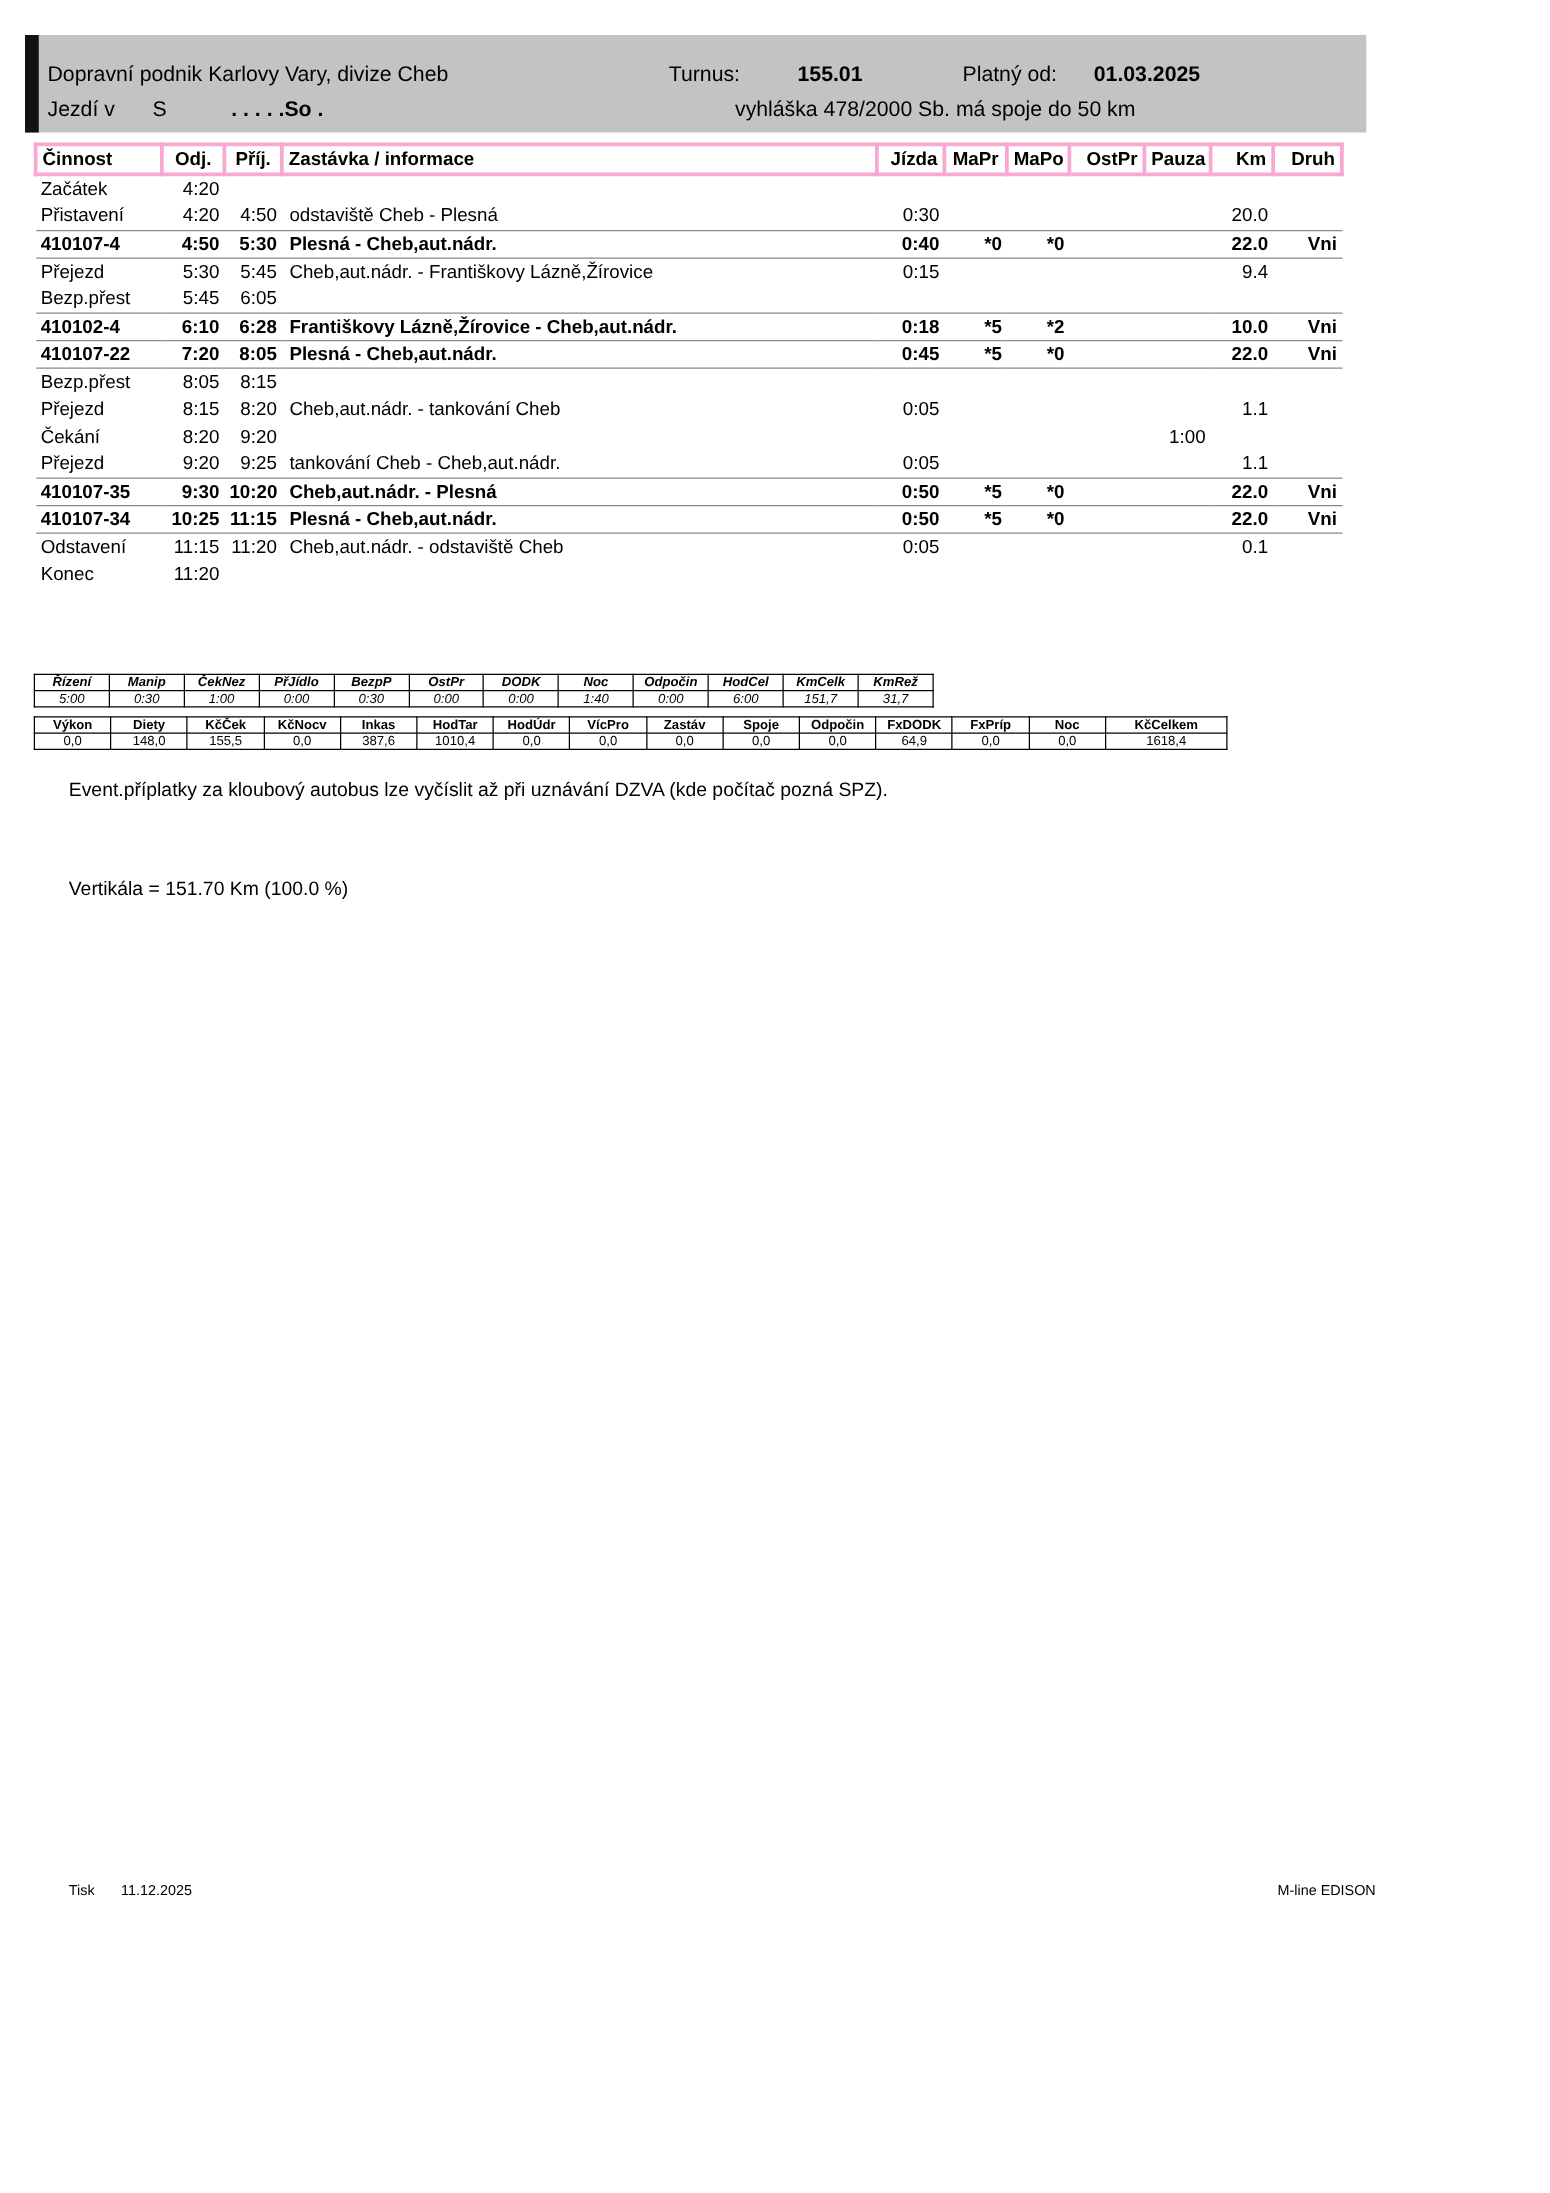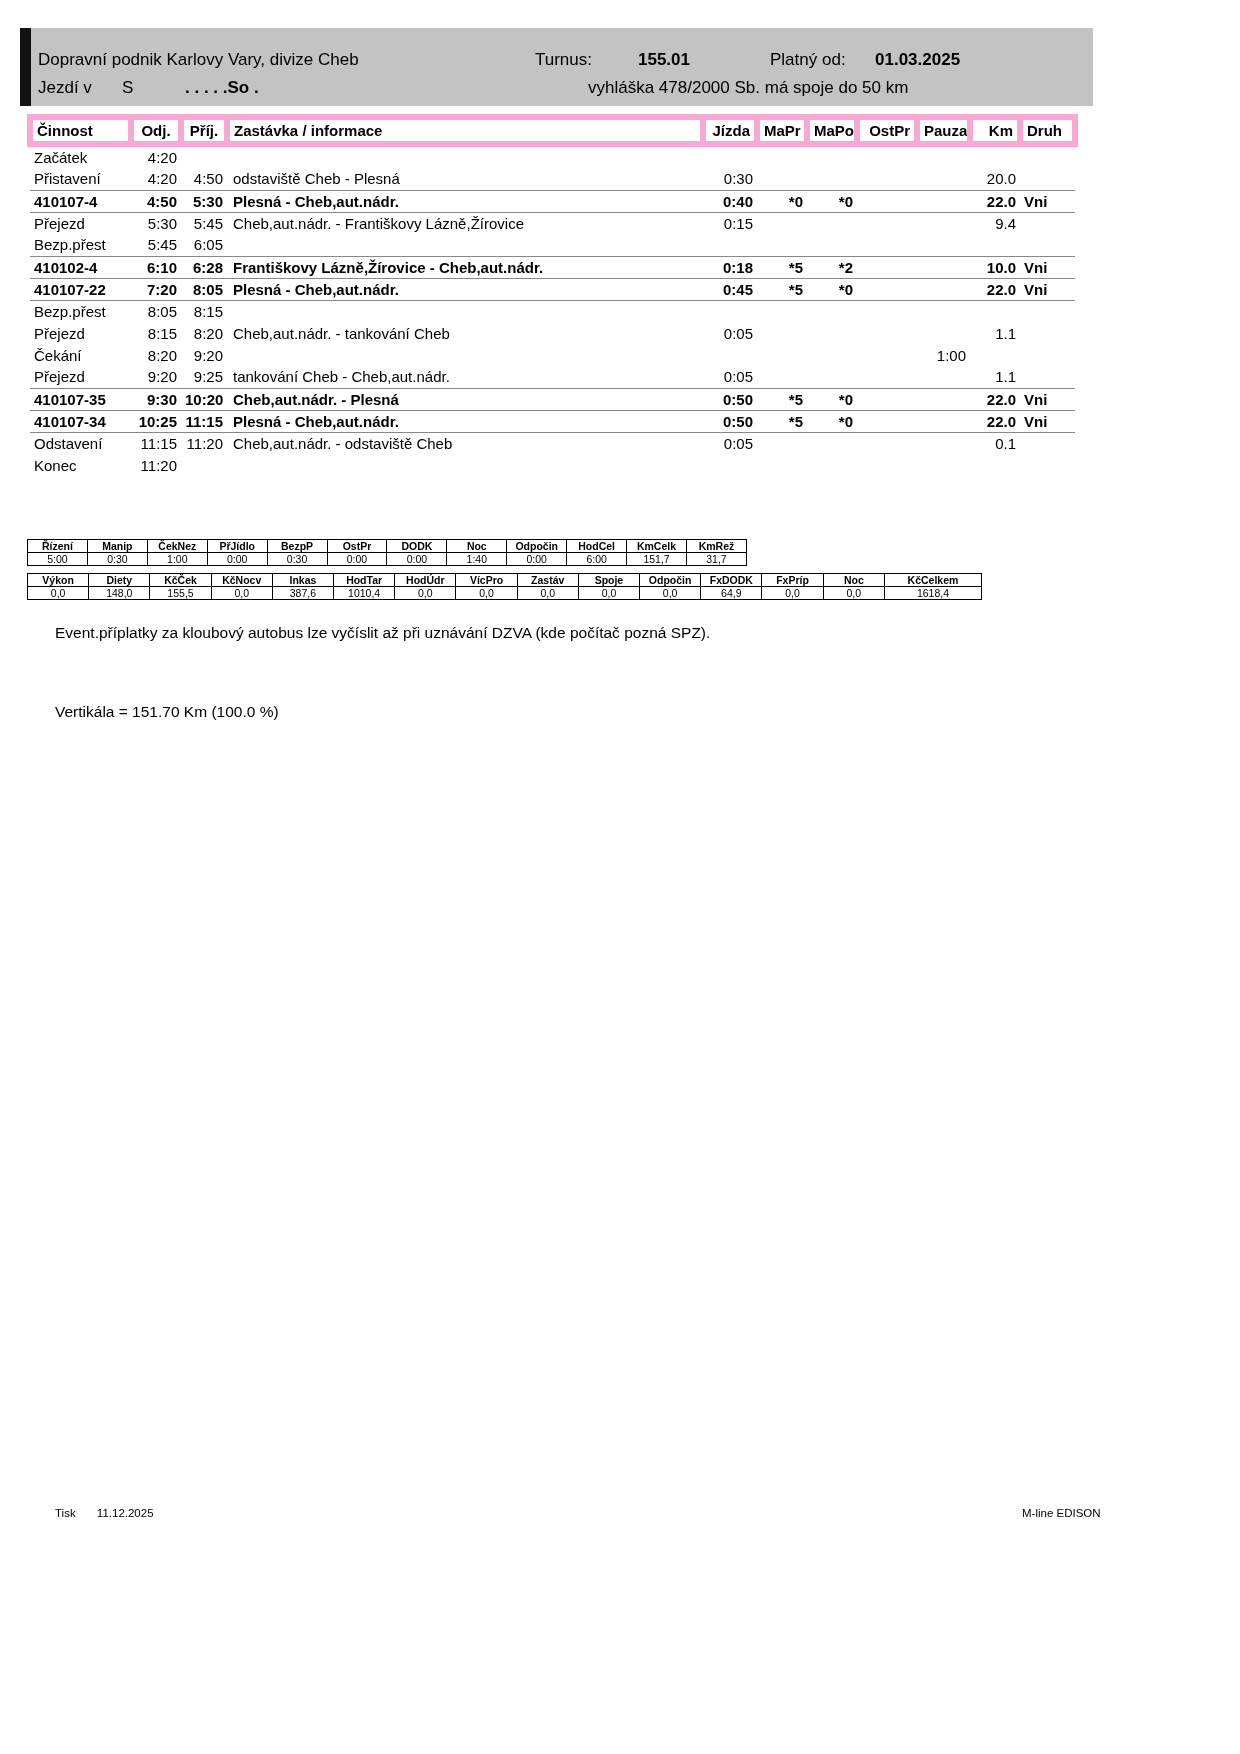--- a/index.html
+++ b/index.html
@@ -50,34 +50,34 @@
     font-size: 15px;
   }
   .main th, .main td {
     box-sizing: border-box;
     height: 22px;
     line-height: 21px;
     padding: 0 4px;
     white-space: nowrap;
     overflow: hidden;
   }
-  .main th { border: 6px solid #f9a8d4; font-weight: bold; text-align: left; }
+  .main th { border: 3px solid #f9a8d4; font-weight: bold; text-align: left; }
   .main tr.trip td { font-weight: bold; border-top: 1px solid #888; border-bottom: 1px solid #888; }
 
   .main .c0 { width: 101px; text-align: left; }
   .main .c1 { width: 50px;  text-align: right; }
   .main .c2 { width: 46px;  text-align: right; }
   .main .c3 { width: 476px; text-align: left; padding-left: 6px; }
   .main .c4 { width: 54px;  text-align: right; }
   .main .c5 { width: 50px;  text-align: right; }
   .main .c6 { width: 50px;  text-align: right; }
   .main .c7 { width: 60px;  text-align: right; }
   .main .c8 { width: 53px;  text-align: right; }
   .main .c9 { width: 50px;  text-align: right; }
-  .main .c10 { width: 55px; text-align: left; }
+  .main .c10 { width: 55px; text-align: right; }
   .main th.c1, .main th.c2, .main th.c5, .main th.c6, .main th.c8 { text-align: center; }
   .main th.c3 { padding-left: 4px; }
 
   
   .sum {
     position: absolute;
     left: 27px;
     border-collapse: collapse;
     table-layout: fixed;
     font-size: 10.5px;
@@ -86,21 +86,21 @@
     box-sizing: border-box;
     border: 1px solid #000;
     text-align: center;
     height: 13px;
     line-height: 12px;
     padding: 0 1px;
     white-space: nowrap;
     overflow: hidden;
   }
   .sum th { font-weight: bold; }
-  #summary1 { top: 539px; width: 720px; }
+  #summary1 { top: 539px; width: 720px; font-style: italic; }
   #summary2 { top: 573px; width: 955px; }
   #summary2 .c14 { width: 97px; }
 
   
   .notes { position: absolute; left: 55px; top: 624px; font-size: 15.5px; }
   .notes p { margin: 0 0 13px 0; }
   .vertikala { position: absolute; left: 55px; top: 703px; font-size: 15.5px; }
   .footer-left { position: absolute; left: 55px; top: 1507px; font-size: 11.5px; }
   .footer-left .tisk-date { margin-left: 18px; }
   .footer-right { position: absolute; left: 1022px; top: 1507px; font-size: 11.5px; }

